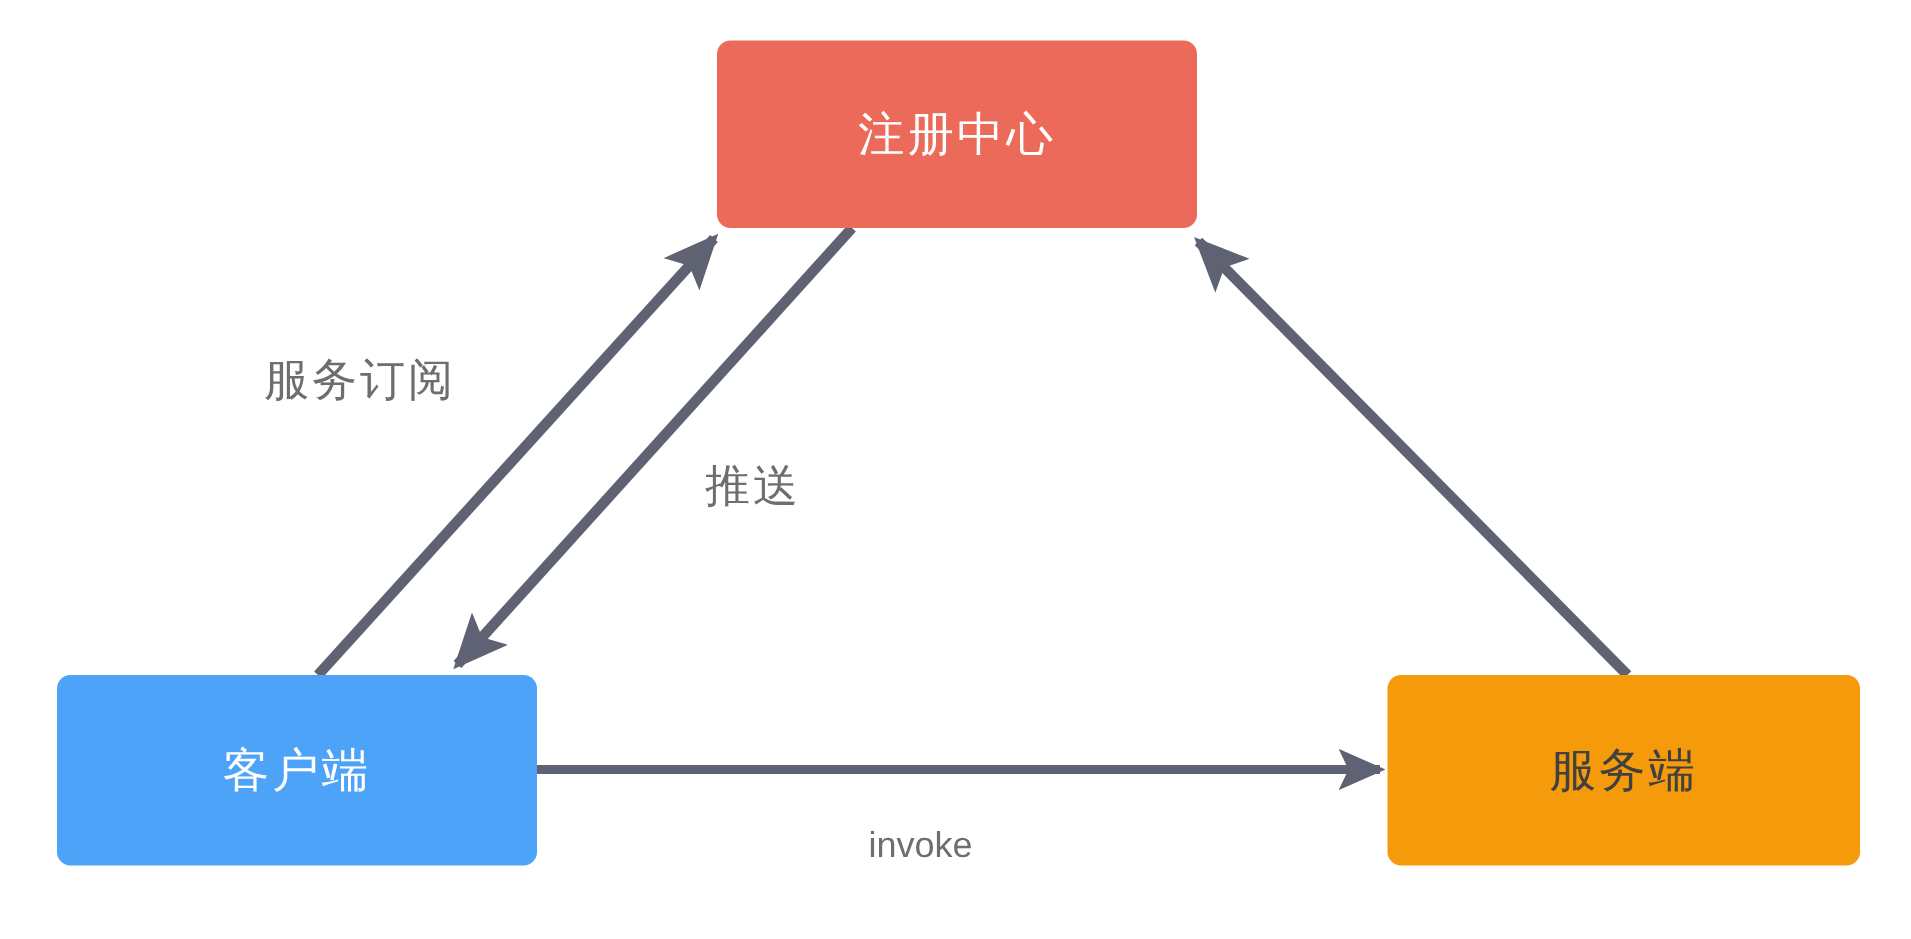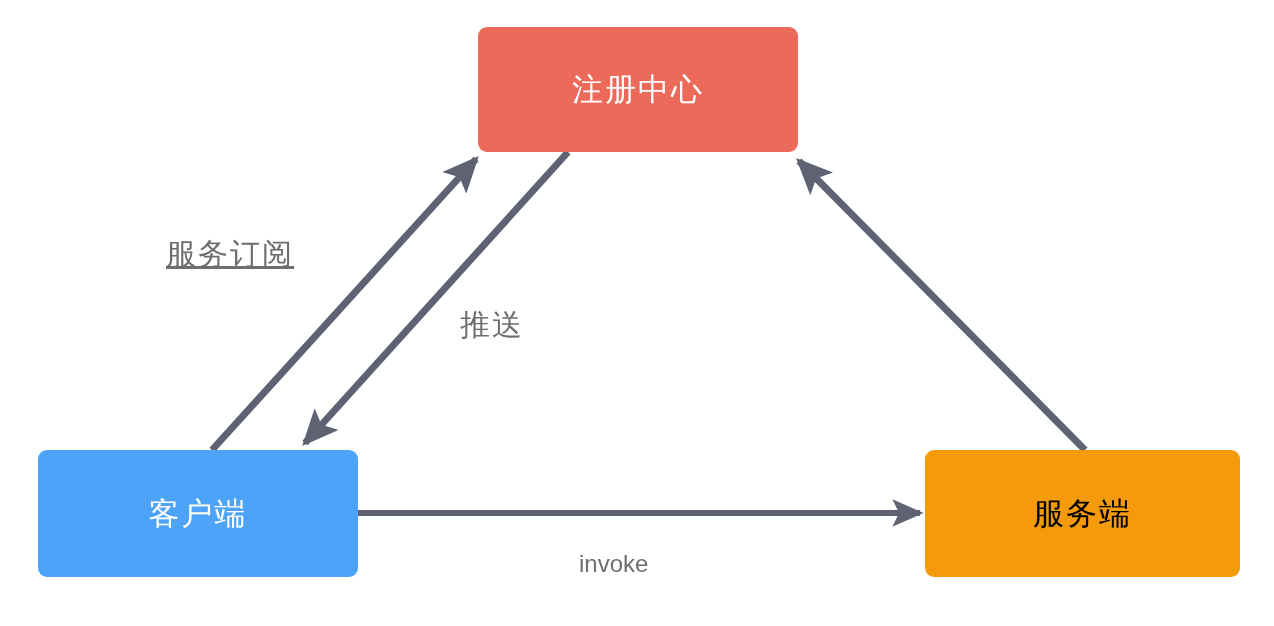--- a/index.html
+++ b/index.html
@@ -63,22 +63,22 @@
     letter-spacing: 2px;
     line-height: 1;
     white-space: nowrap;
     z-index: 3;
   }
   .edge-label.latin {
     letter-spacing: 0;
     font-weight: 400;
     font-size: 24px;
   }
-  #label-subscribe { left: 166px; top: 239px; text-decoration: underline; }
-  #label-push      { left: 460px; top: 310px; font-family: Liberation Serif, serif; }
+  #label-subscribe { left: 176px; top: 239px; }
+  #label-push      { left: 470px; top: 310px; font-family: Liberation Serif, serif; }
   #label-register  { left: 963px; top: 249px; }
   #label-invoke    { left: 579px; top: 552px; }
 </style>
 </head>
 <body>
 
 <div id="canvas" style="background: rgb(255, 255, 255);">
 
   <svg id="edges" viewBox="0 0 1274 626" xmlns="http://www.w3.org/2000/svg">
     <defs>
@@ -93,21 +93,21 @@
 
     <line x1="1085" y1="450" x2="799" y2="161" stroke="#5F6273" stroke-width="7" stroke-linecap="butt" marker-end="url(#arrowhead)"></line>
 
     <line x1="358" y1="513" x2="920" y2="513" stroke="#5F6273" stroke-width="6" stroke-linecap="butt" marker-end="url(#arrowhead)"></line>
   </svg>
 
   <div class="node" id="node-client" style="background-color: rgb(77, 163, 247); color: rgb(255, 255, 255);">客户端</div>
 
   <div class="node" id="node-registry" style="background-color: rgb(236, 106, 90); color: rgb(255, 255, 255);">注册中心</div>
 
-  <div class="node" id="node-server" style="background-color: rgb(245, 154, 11); color: #000000;">服务端</div>
+  <div class="node" id="node-server" style="background-color: rgb(245, 154, 11); color: #404040;">服务端</div>
 
   <div class="edge-label" id="label-subscribe" style="color: rgb(110, 110, 110);">服务订阅</div>
 
   <div class="edge-label" id="label-push" style="color: rgb(110, 110, 110);">推送</div>
 
 
   <div class="edge-label latin" id="label-invoke" style="color: rgb(110, 110, 110);">invoke</div>
 
 </div>
 

